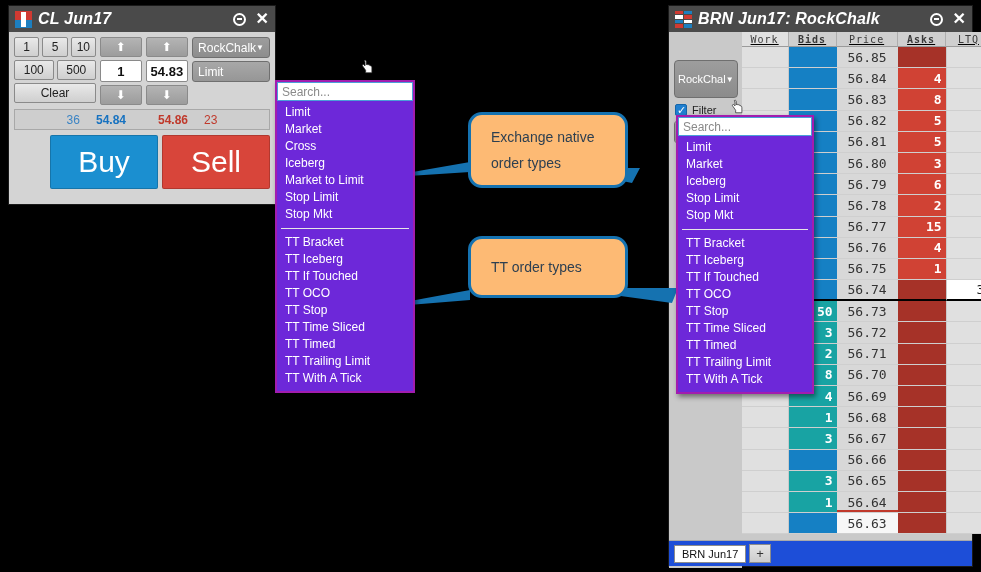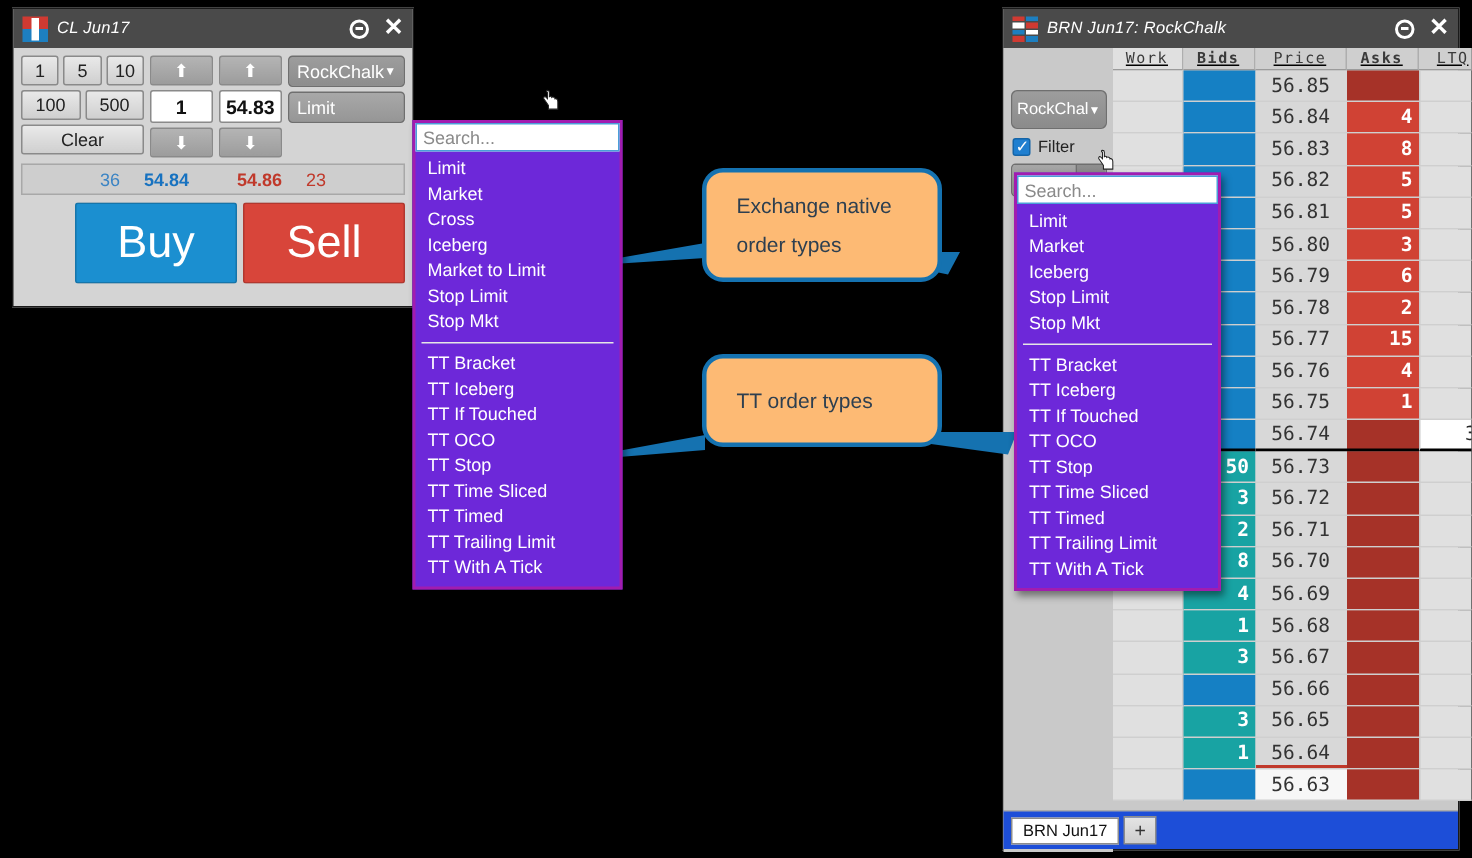--- a/index.html
+++ b/index.html
@@ -11,21 +11,21 @@
   }
   #root { position: relative; width: 981px; height: 572px; background: #000; }
 
   
   .window { position: absolute; background: #d4d4d4; border: 1px solid #1a1a1a; }
   .titlebar {
     height: 26px; background: #4a4a4a; display: flex; align-items: center;
     padding: 0 6px; gap: 6px;
   }
   .titlebar .ttl {
-    color: #fff; font-size: 11px; font-style: italic; font-weight: normal;
+    color: #fff; font-size: 16px; font-style: italic; font-weight: bold;
     letter-spacing: .2px; white-space: nowrap;
   }
   .titlebar .spacer { flex: 1 1 auto; }
   .tb-btn { color: #fff; font-size: 13px; line-height: 1; cursor: pointer; }
   .tb-min {
     width: 13px; height: 13px; border-radius: 50%; border: 2px solid #fff;
     position: relative; display: inline-block;
   }
   .tb-min::after {
     content: ""; position: absolute; left: 2px; top: 3.5px;
@@ -128,21 +128,21 @@
     height: 17px; line-height: 17px; padding: 0 0 0 8px;
     color: #fff; font-size: 12px; cursor: pointer; white-space: nowrap;
   }
   .dd-sep { height: 1px; background: #e6e6e6; margin: 5px 4px 5px 4px; }
 
   
   #right-panel { left: 668px; top: 5px; width: 305px; height: 562px; background: #c9c9c9; }
   .rp-wrap { display: flex; height: 536px; }
   .rp-left { width: 80px; background: #c9c9c9; padding: 5px 4px 0 5px; }
   .rp-ddbtn {
-    height: 26px; background: linear-gradient(to bottom, #9d9d9d, #8b8b8b);
+    height: 38px; background: linear-gradient(to bottom, #9d9d9d, #8b8b8b);
     border: 1px solid #6f6f6f; border-radius: 4px; color: #fff; font-size: 11px;
     display: flex; align-items: center; padding: 0 3px; cursor: pointer;
   }
   .rp-ddbtn .caret { margin-left: auto; font-size: 8px; }
   .filterline { display: flex; align-items: center; gap: 5px; margin: 6px 0 5px 1px; }
   .chk {
     width: 12px; height: 12px; background: #1f7fd0; border: 1px solid #1565a8;
     border-radius: 2px; position: relative;
   }
   .chk::after {

